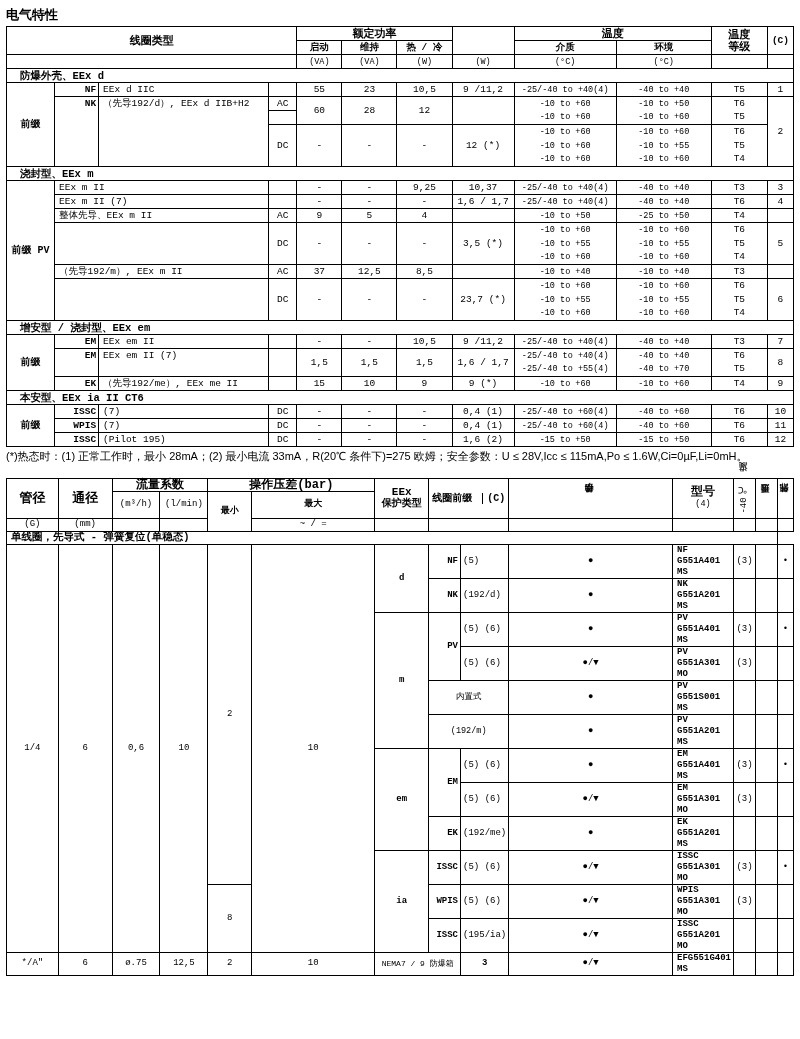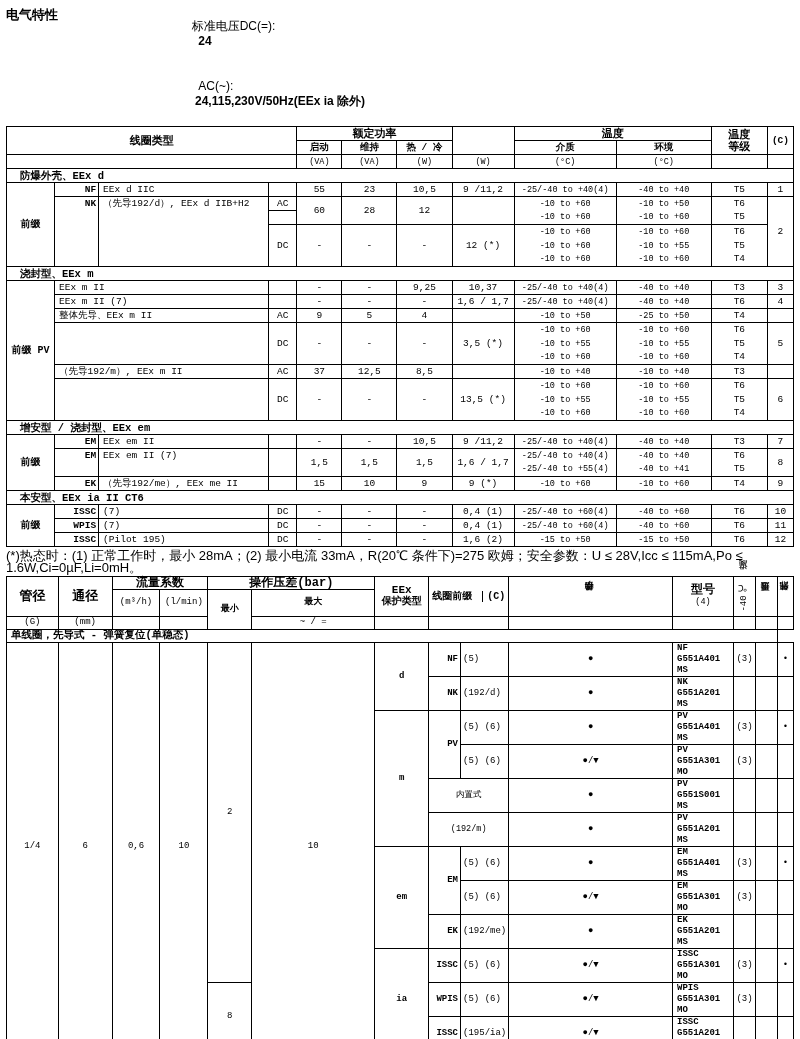--- a/index.html
+++ b/index.html
@@ -32,51 +32,41 @@
   .nb-b { border-bottom: none; }
 
   .b { font-weight: bold; }
   .l { text-align: left; padding-left: 4px; }
   .r { text-align: right; }
   .small { font-size: 8.5px; }
   .xsmall { font-size: 7.5px; }
 
   .sect-row td { text-align:left; font-weight:bold; font-size:10.5px; padding-left:13px; }
 
-  .note { font-size:13px; margin-top:3px; margin-bottom:2px; line-height:12px; }
+  .note { font-size:11px; margin-top:3px; margin-bottom:16px; line-height:12px; }
 
   
   .t2 td, .t2 th { height: 13px; line-height: 11px; font-size:9px; }
   .vert {
     writing-mode: vertical-rl;
     transform: rotate(180deg);
     white-space: nowrap;
     font-size: 9px;
     line-height: 11px;
     display:inline-block;
   }
   .dot { font-size: 11px; line-height:10px; }
 </style>
 </head>
 <body>
 
 <div class="page">
 
   <div class="hdr">
     <div class="hdr-title">电气特性</div>
-    <div class="hdr-lines">
-      <div class="l">
-        <span>标准电压DC(=):</span>
-        &nbsp;&nbsp;<b>24</b>
-      </div>
-      <div class="l">
-        &nbsp;&nbsp;<span>AC(~):</span>
-        &nbsp;<b>24,115,230V/50Hz(EEx ia 除外)</b>
-      </div>
-    </div>
   </div>
 
   <table class="t1">
     <colgroup>
       <col style="width:48px">
         <col style="width:44px">
         <col style="width:170px">
         <col style="width:28px">
       <col style="width:45px">
         <col style="width:55px">
@@ -258,21 +248,21 @@
         <td class="small">-10 to +40</td>
         <td>T3</td>
         <td></td>
       </tr>
       <tr>
         <td colspan="2" class="l nb-b"></td>
         <td rowspan="3">DC</td>
         <td rowspan="3">-</td>
         <td rowspan="3">-</td>
         <td rowspan="3">-</td>
-        <td rowspan="3">13,5 (*)</td>
+        <td rowspan="3">23,7 (*)</td>
         <td class="small nb-b">-10 to +60</td>
         <td class="small nb-b">-10 to +60</td>
         <td class="nb-b">T6</td>
         <td rowspan="3">6</td>
       </tr>
       <tr>
         <td colspan="2" class="l nb-t nb-b"></td>
         <td class="small nb-t nb-b">-10 to +55</td>
         <td class="small nb-t nb-b">-10 to +55</td>
         <td class="nb-t nb-b">T5</td>
@@ -311,21 +301,21 @@
         <td rowspan="2">1,6 / 1,7</td>
         <td class="small nb-b">-25/-40 to +40(4)</td>
         <td class="small nb-b">-40 to +40</td>
         <td class="nb-b">T6</td>
         <td rowspan="2">8</td>
       </tr>
       <tr>
         <td class="b r nb-t"></td>
         <td class="l nb-t"></td>
         <td class="small nb-t">-25/-40 to +55(4)</td>
-        <td class="small nb-t">-40 to +41</td>
+        <td class="small nb-t">-40 to +70</td>
         <td class="nb-t">T5</td>
       </tr>
       <tr>
         <td class="b r">EK</td>
         <td class="l">（先导192/me）, EEx me II</td>
         <td></td>
         <td>15</td>
         <td>10</td>
         <td>9</td>
         <td>9 (*)</td>

